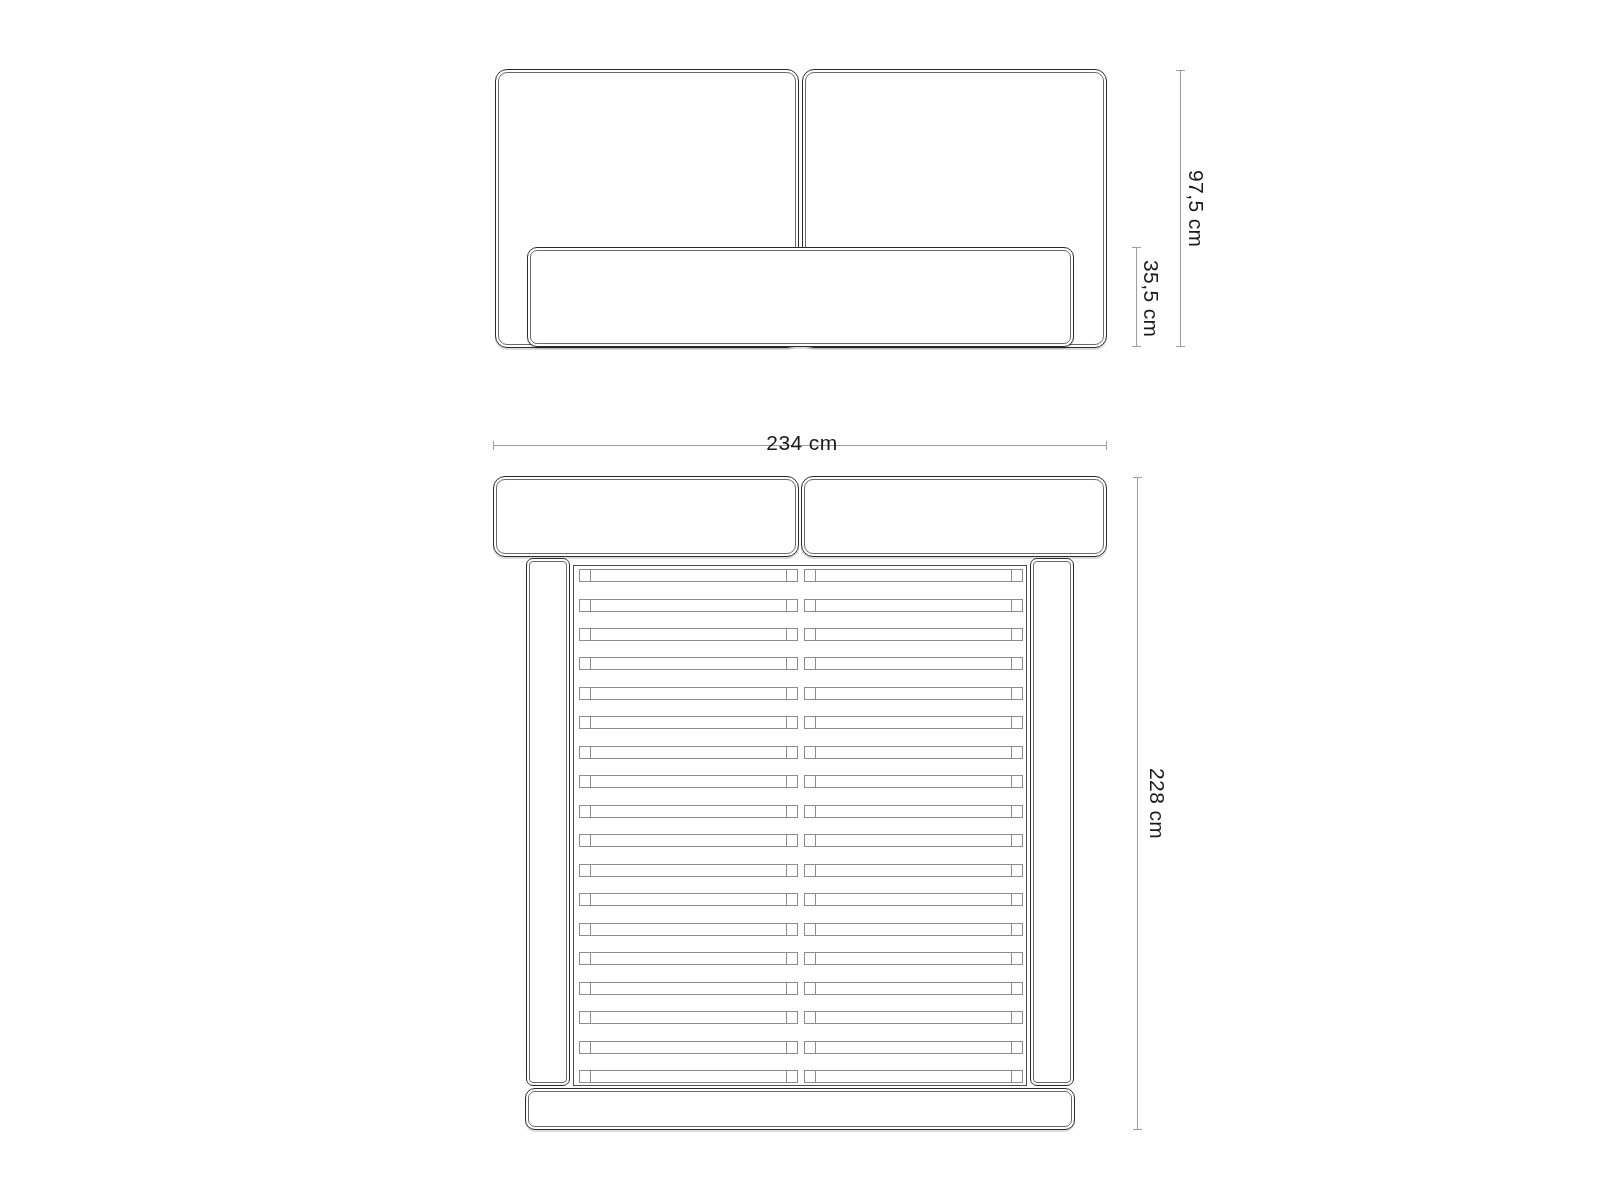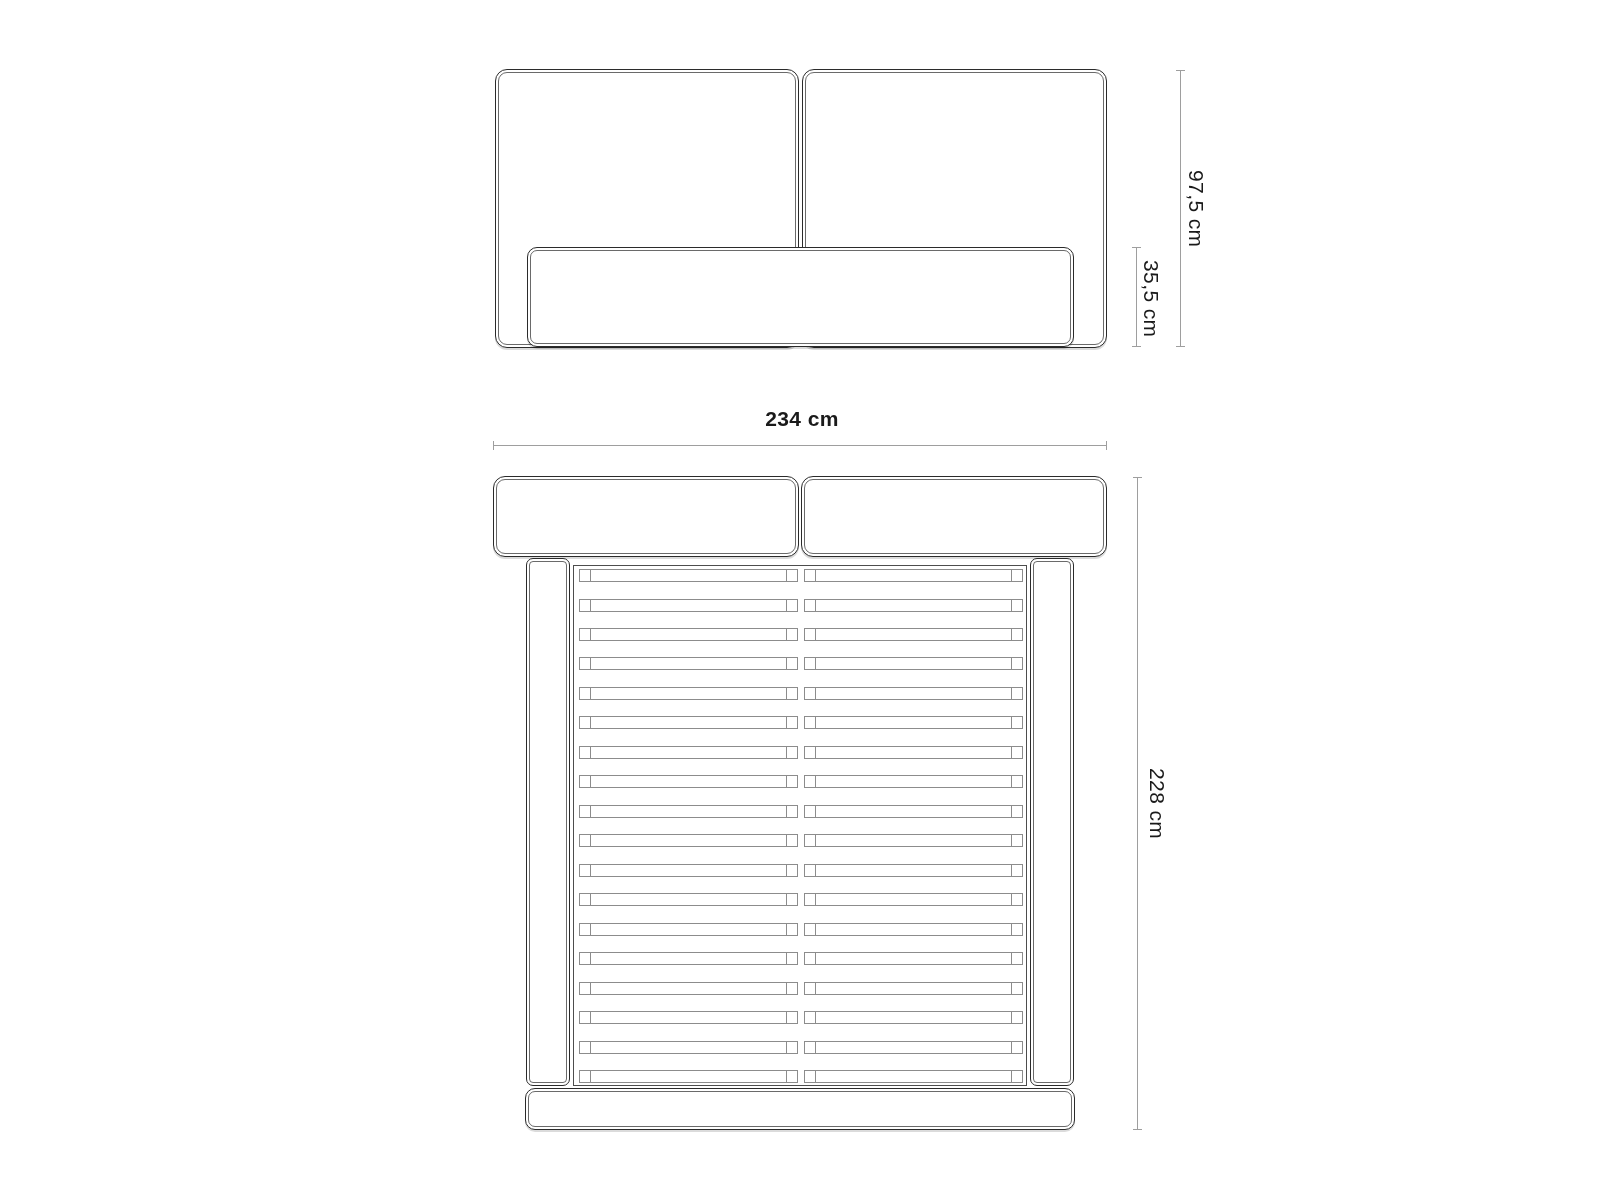--- a/index.html
+++ b/index.html
@@ -61,21 +61,21 @@
     <div class="tickh" style="left:1132px;top:247px;"></div>
     <div class="tickh" style="left:1132px;top:346px;"></div>
     <div class="dim-label v" style="left:1140px;top:260px;">35,5 cm</div>
   </div>
 
   <div>
 
     <div class="dimh" style="left:493px;top:445px;width:614px;"></div>
     <div class="tickv" style="left:493px;top:441px;"></div>
     <div class="tickv" style="left:1106px;top:441px;"></div>
-    <div class="dim-label" style="left:802px;top:408px;transform:translateX(-50%);font-weight:bold;">234 cm</div>
+    <div class="dim-label" style="left:802px;top:432px;transform:translateX(-50%);">234 cm</div>
 
     <div class="panel" style="left:493px;top:476px;width:306px;height:81px;"></div>
     <div class="panel" style="left:801px;top:476px;width:306px;height:81px;"></div>
 
     <div class="panel rail" style="left:526px;top:558px;width:44px;height:528px;box-shadow:none;"></div>
     <div class="panel rail" style="left:1030px;top:558px;width:44px;height:528px;box-shadow:none;"></div>
 
     <div class="deck" style="left:573px;top:565px;width:454px;height:521px;">
         <div class="slat" style="left: 5px; top: 3px; width: 219px; height: 13px;"></div>
         <div class="slat" style="left: 230px; top: 3px; width: 219px; height: 13px;"></div>

